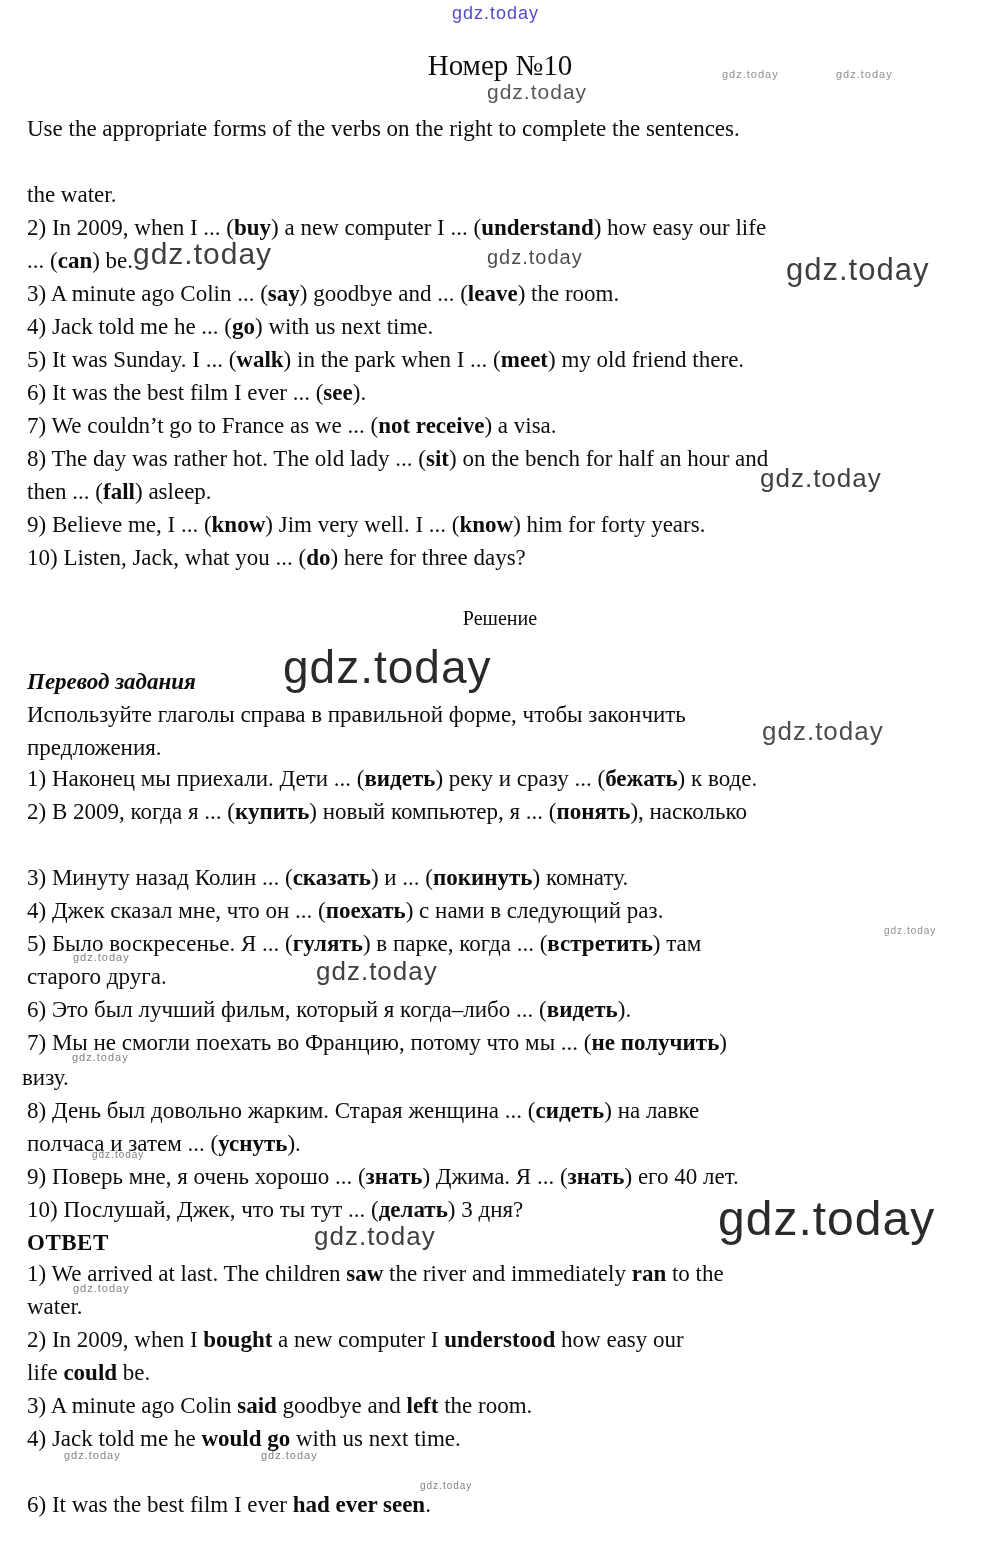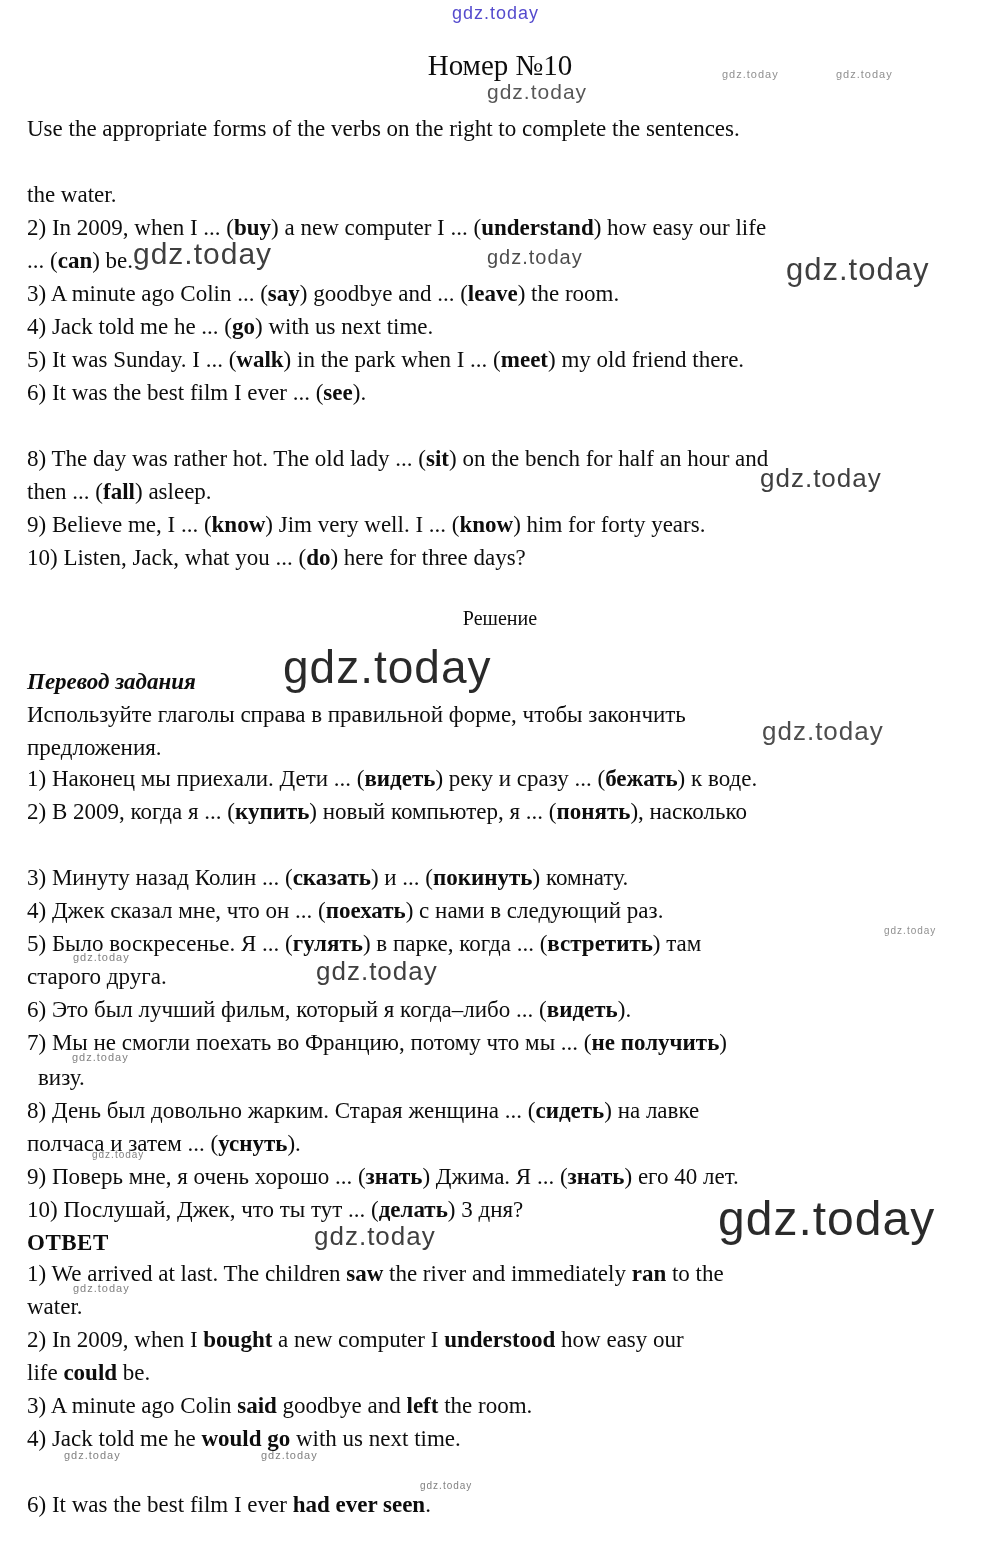--- a/index.html
+++ b/index.html
@@ -40,37 +40,38 @@
 <div class="page">
     <div class="line title center" style="top: 50px;"><span>Номер №10</span></div>
     <div class="line " style="top: 113px; left: 27px;"><span>Use the appropriate forms of the verbs on the right to complete the sentences.</span></div>
     <div class="line " style="top: 179px; left: 27px;"><span>the water.</span></div>
     <div class="line " style="top: 212px; left: 27px;"><span>2) In 2009, when I ... (</span><span class="b">buy</span><span>) a new computer I ... (</span><span class="b">understand</span><span>) how easy our life</span></div>
     <div class="line " style="top: 245px; left: 27px;"><span>... (</span><span class="b">can</span><span>) be.</span></div>
     <div class="line " style="top: 278px; left: 27px;"><span>3) A minute ago Colin ... (</span><span class="b">say</span><span>) goodbye and ... (</span><span class="b">leave</span><span>) the room.</span></div>
     <div class="line " style="top: 311px; left: 27px;"><span>4) Jack told me he ... (</span><span class="b">go</span><span>) with us next time.</span></div>
     <div class="line " style="top: 344px; left: 27px;"><span>5) It was Sunday. I ... (</span><span class="b">walk</span><span>) in the park when I ... (</span><span class="b">meet</span><span>) my old friend there.</span></div>
     <div class="line " style="top: 377px; left: 27px;"><span>6) It was the best film I ever ... (</span><span class="b">see</span><span>).</span></div>
+    <div class="line " style="top: 410px; left: 27px;"><span>7) We couldn’t go to France as we ... (</span><span class="b">not receive</span><span>) a visa.</span></div>
     <div class="line " style="top: 443px; left: 27px;"><span>8) The day was rather hot. The old lady ... (</span><span class="b">sit</span><span>) on the bench for half an hour and</span></div>
     <div class="line " style="top: 476px; left: 27px;"><span>then ... (</span><span class="b">fall</span><span>) asleep.</span></div>
     <div class="line " style="top: 509px; left: 27px;"><span>9) Believe me, I ... (</span><span class="b">know</span><span>) Jim very well. I ... (</span><span class="b">know</span><span>) him for forty years.</span></div>
     <div class="line " style="top: 542px; left: 27px;"><span>10) Listen, Jack, what you ... (</span><span class="b">do</span><span>) here for three days?</span></div>
     <div class="line h-center center" style="top: 603px;"><span>Решение</span></div>
     <div class="line h-bi" style="top: 666px; left: 27px;"><span>Перевод задания</span></div>
     <div class="line " style="top: 699px; left: 27px;"><span>Используйте глаголы справа в правильной форме, чтобы закончить</span></div>
     <div class="line " style="top: 732px; left: 27px;"><span>предложения.</span></div>
     <div class="line " style="top: 763px; left: 27px;"><span>1) Наконец мы приехали. Дети ... (</span><span class="b">видеть</span><span>) реку и сразу ... (</span><span class="b">бежать</span><span>) к воде.</span></div>
     <div class="line " style="top: 796px; left: 27px;"><span>2) В 2009, когда я ... (</span><span class="b">купить</span><span>) новый компьютер, я ... (</span><span class="b">понять</span><span>), насколько</span></div>
     <div class="line " style="top: 862px; left: 27px; text-align: center;"><span>3) Минуту назад Колин ... (</span><span class="b">сказать</span><span>) и ... (</span><span class="b">покинуть</span><span>) комнату.</span></div>
     <div class="line " style="top: 895px; left: 27px;"><span>4) Джек сказал мне, что он ... (</span><span class="b">поехать</span><span>) с нами в следующий раз.</span></div>
     <div class="line " style="top: 928px; left: 27px;"><span>5) Было воскресенье. Я ... (</span><span class="b">гулять</span><span>) в парке, когда ... (</span><span class="b">встретить</span><span>) там</span></div>
     <div class="line " style="top: 961px; left: 27px;"><span>старого друга.</span></div>
     <div class="line " style="top: 994px; left: 27px;"><span>6) Это был лучший фильм, который я когда–либо ... (</span><span class="b">видеть</span><span>).</span></div>
     <div class="line " style="top: 1027px; left: 27px;"><span>7) Мы не смогли поехать во Францию, потому что мы ... (</span><span class="b">не получить</span><span>)</span></div>
-    <div class="line " style="top: 1062px; left: 38px;"><span>визу.</span></div>
+    <div class="line " style="top: 1062px; left: 22px;"><span>визу.</span></div>
     <div class="line " style="top: 1095px; left: 27px;"><span>8) День был довольно жарким. Старая женщина ... (</span><span class="b">сидеть</span><span>) на лавке</span></div>
     <div class="line " style="top: 1128px; left: 27px;"><span>полчаса и затем ... (</span><span class="b">уснуть</span><span>).</span></div>
     <div class="line " style="top: 1161px; left: 27px;"><span>9) Поверь мне, я очень хорошо ... (</span><span class="b">знать</span><span>) Джима. Я ... (</span><span class="b">знать</span><span>) его 40 лет.</span></div>
     <div class="line " style="top: 1194px; left: 27px;"><span>10) Послушай, Джек, что ты тут ... (</span><span class="b">делать</span><span>) 3 дня?</span></div>
     <div class="line h-b" style="top: 1227px; left: 27px;"><span>ОТВЕТ</span></div>
     <div class="line " style="top: 1258px; left: 27px;"><span>1) We arrived at last. The children </span><span class="b">saw</span><span> the river and immediately </span><span class="b">ran</span><span> to the</span></div>
     <div class="line " style="top: 1291px; left: 27px;"><span>water.</span></div>
     <div class="line " style="top: 1324px; left: 27px;"><span>2) In 2009, when I </span><span class="b">bought</span><span> a new computer I </span><span class="b">understood</span><span> how easy our</span></div>
     <div class="line " style="top: 1357px; left: 27px;"><span>life </span><span class="b">could</span><span> be.</span></div>
     <div class="line " style="top: 1390px; left: 27px;"><span>3) A minute ago Colin </span><span class="b">said</span><span> goodbye and </span><span class="b">left</span><span> the room.</span></div>

